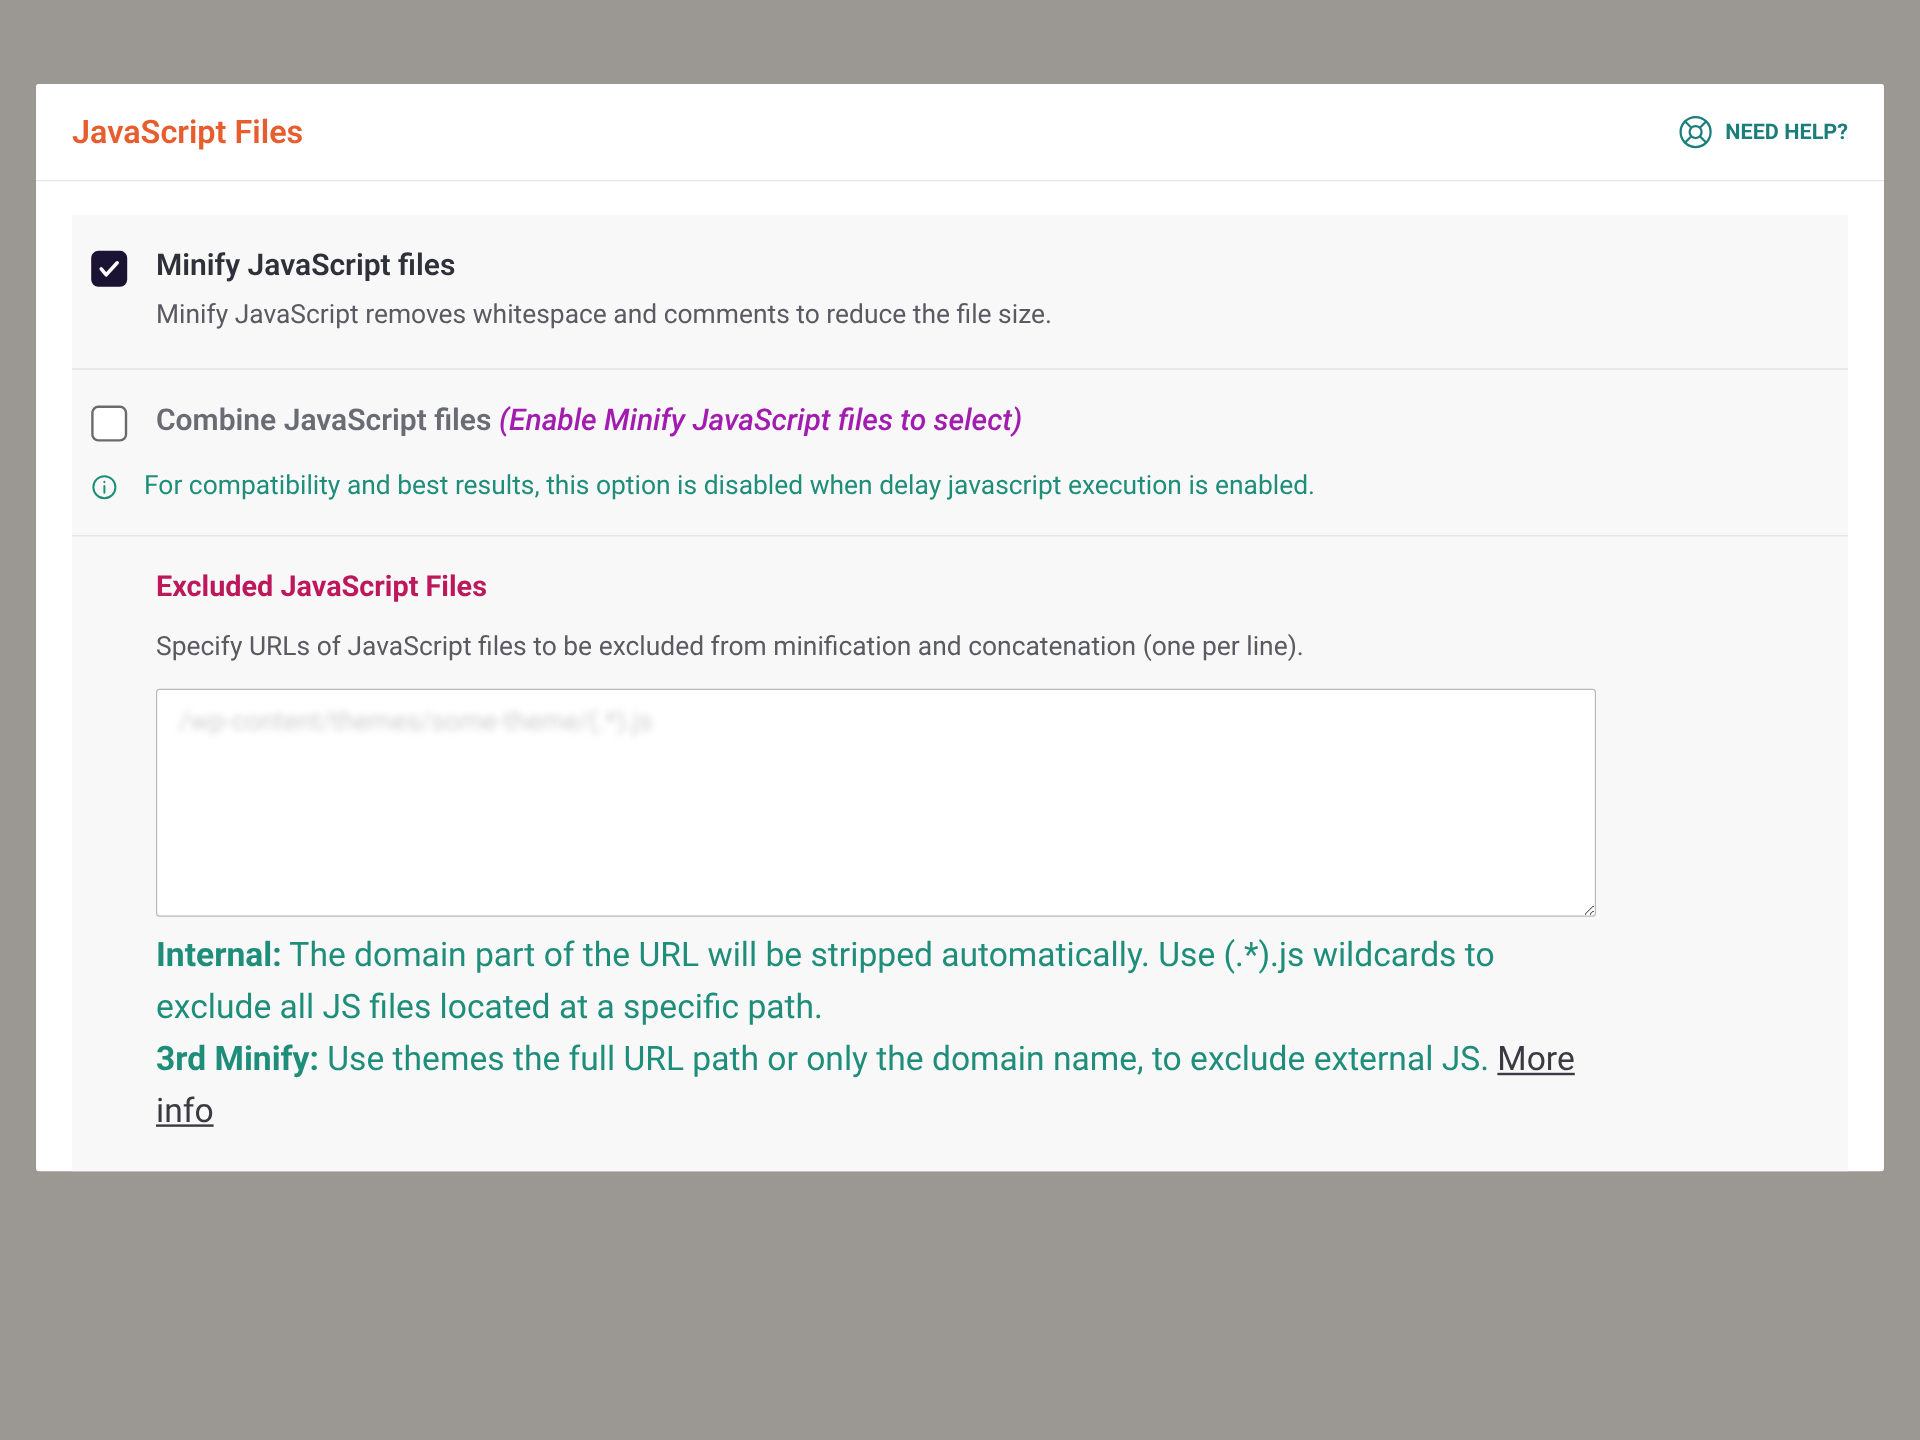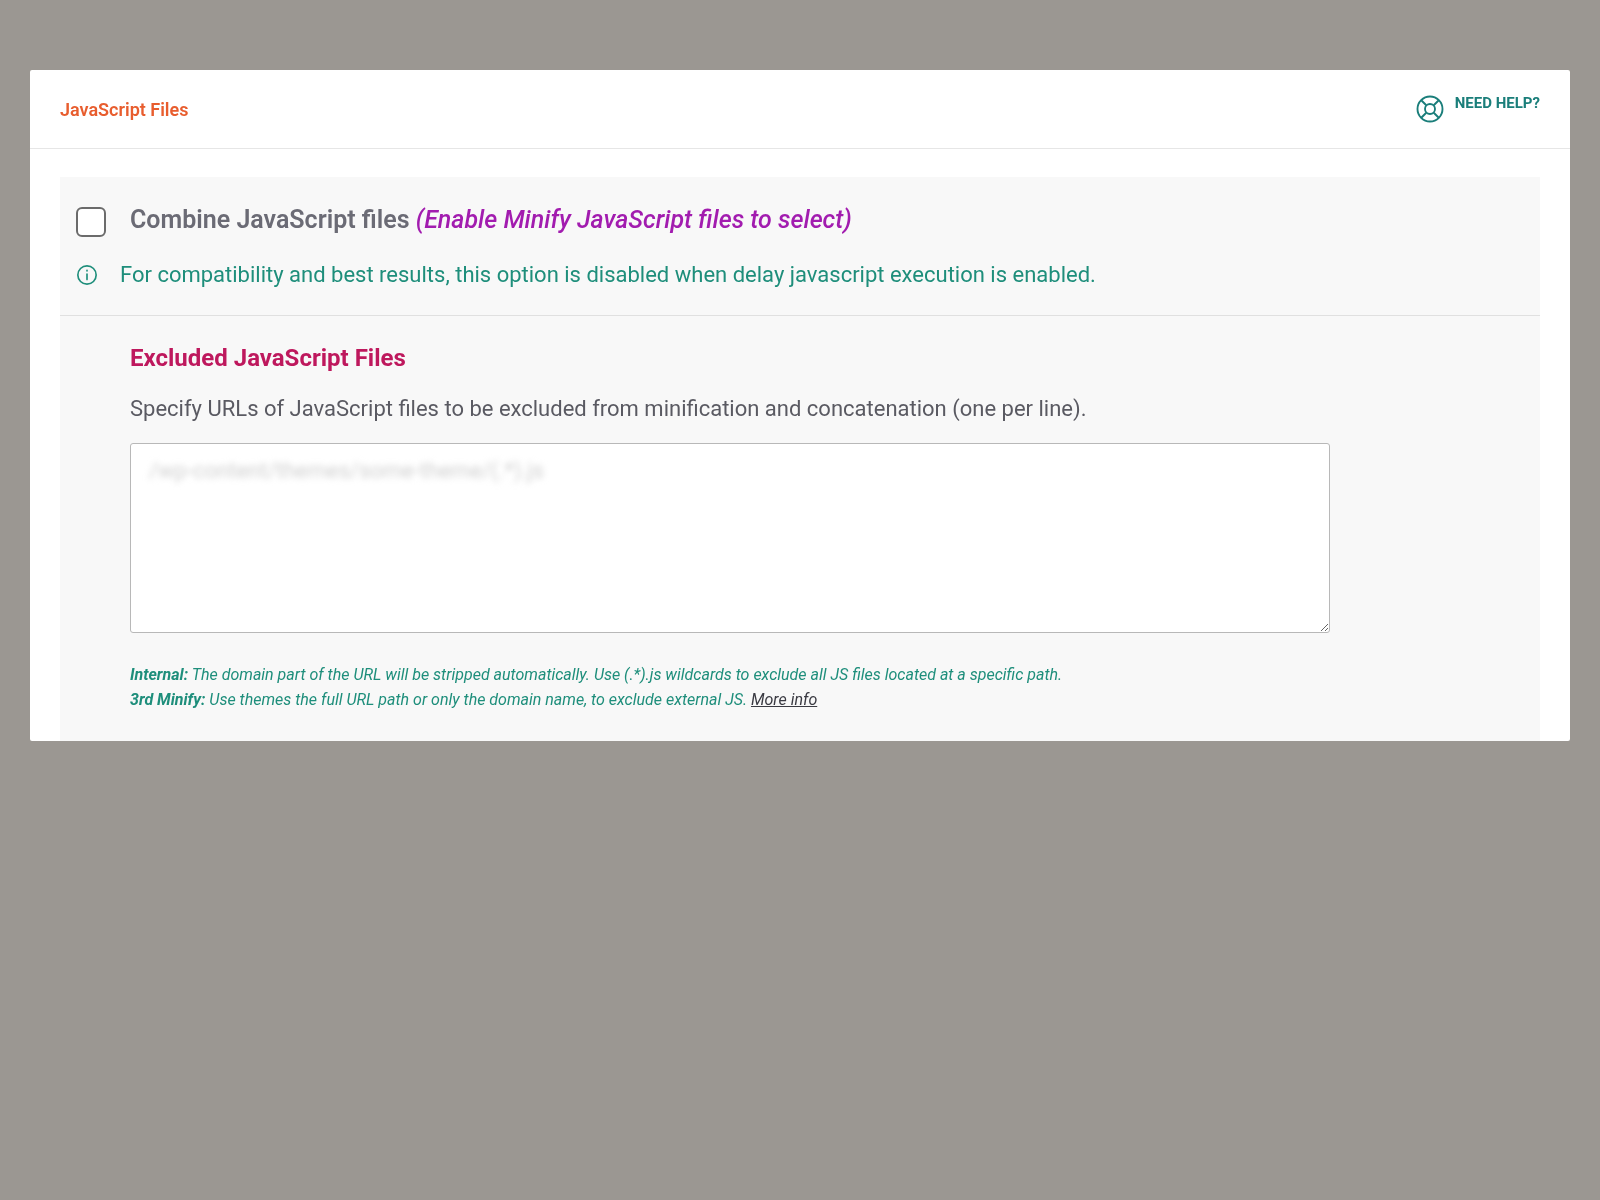--- a/index.html
+++ b/index.html
@@ -24,29 +24,30 @@
     }
     .panel-header {
       display: flex;
       justify-content: space-between;
       align-items: center;
       padding: 24px 30px;
       border-bottom: 1px solid #e6e6e6;
     }
     .panel-title {
       color: #e85d2e;
-      font-size: 18px;
+      font-size: 27px;
       font-weight: 600;
     }
     .help-link {
       display: flex;
+      align-items: center;
       gap: 10px;
       color: #1a7e7a;
       font-weight: 700;
-      font-size: 15px;
+      font-size: 18px;
       text-decoration: none;
       cursor: pointer;
     }
     .help-icon {
       display: inline-flex;
     }
     .content {
       background: #f8f8f8;
       margin: 28px 30px 0 30px;
       padding: 0;
@@ -155,26 +156,25 @@
       font-size: 22px;
       font-family: inherit;
       color: #999;
       resize: vertical;
     }
     .textarea-field::placeholder {
       color: #d0d0d0;
       filter: blur(3px);
     }
     .help-text {
-      margin-top: 26px;
-      font-size: 16px;
+      margin-top: 6px;
+      font-size: 28px;
       color: #1e8e7b;
       line-height: 1.55;
       max-width: 1200px;
-      font-style: italic;
     }
     .help-text .label {
       font-weight: 700;
     }
     .help-text .more {
       color: #3a3a42;
       text-decoration: underline;
       cursor: pointer;
     }
   </style>
@@ -195,20 +195,33 @@
           <line x1="5" y1="19" x2="9" y2="15"></line>
           <line x1="19" y1="19" x2="15" y2="15"></line>
         </svg>
       </span>
       <span>NEED HELP?</span>
     </a>
   </div>
 
   <div class="content">
 
+    <div class="option-block">
+      <div class="option-row">
+        <div class="checkbox checked">
+          <svg width="20" height="20" viewBox="0 0 24 24" fill="none" stroke="#ffffff" stroke-width="3.5" stroke-linecap="round" stroke-linejoin="round">
+            <polyline points="4 12 9 18 20 6"></polyline>
+          </svg>
+        </div>
+        <div class="option-text">
+          <div class="option-title">Minify JavaScript files</div>
+          <div class="option-desc">Minify JavaScript removes whitespace and comments to reduce the file size.</div>
+        </div>
+      </div>
+    </div>
 
     <div class="option-block">
       <div class="option-row">
         <div class="checkbox">
           
         </div>
         <div class="option-text">
           <div class="option-title disabled">
             <span>Combine JavaScript files</span>
             <span class="hint">(Enable Minify JavaScript files to select)</span>

